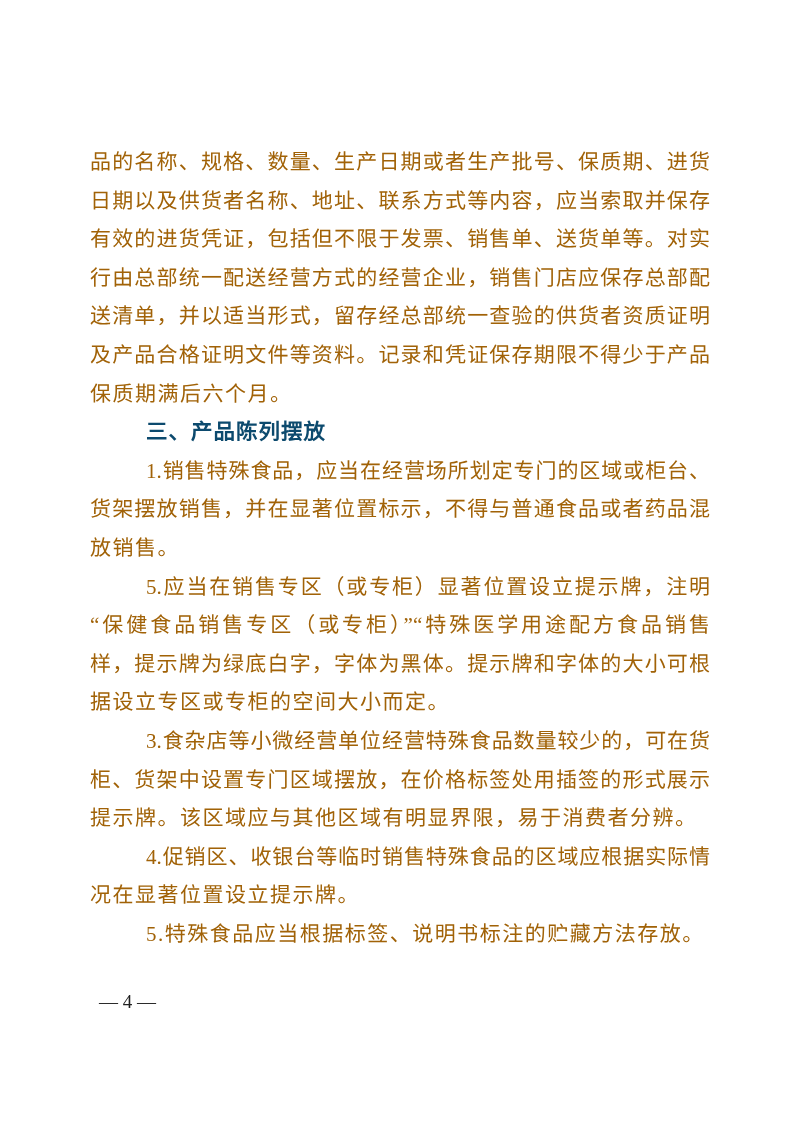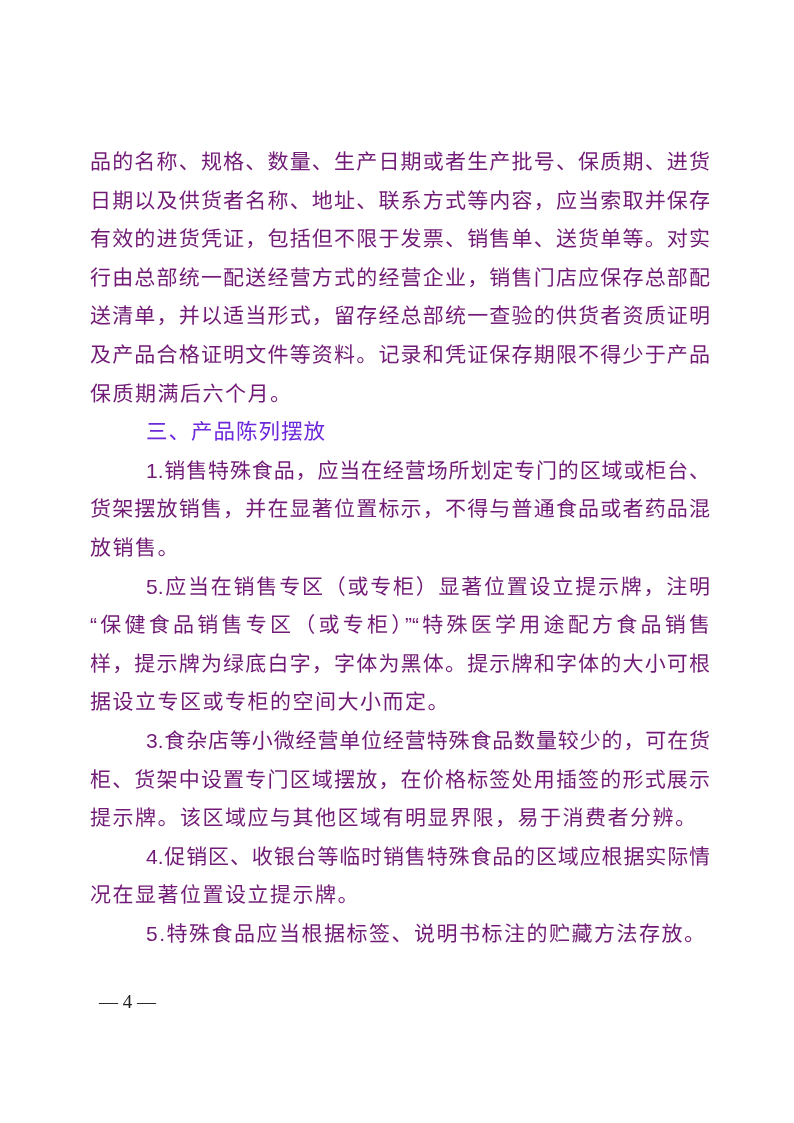--- a/index.html
+++ b/index.html
@@ -18,39 +18,39 @@
   .content {
     position: absolute;
     left: 90px;
     top: 143px;
     width: 620px;
   }
   .line {
     height: 38.6px;
     line-height: 38.6px;
     font-size: 21px;
-    color: #701a75;
+    color: #a16207;
     letter-spacing: 1.5px;
     white-space: nowrap;
-    font-family: Liberation Sans, sans-serif;
+    font-family: Liberation Serif, serif;
   }
   .line.justify {
     white-space: normal;
     text-align: justify;
     text-align-last: justify;
     text-justify: inter-character;
     letter-spacing: 0;
   }
   .line.indent {
     text-indent: 56px;
   }
   .line.heading {
     font-family: "Liberation Sans", "DejaVu Sans", sans-serif;
-    font-weight: 400;
-    color: #6d28d9;
+    font-weight: 700;
+    color: #0c4a6e;
     font-size: 21.5px;
     letter-spacing: 1px;
   }
   .footer {
     position: absolute;
     left: 99px;
     top: 991px;
     height: 22px;
     line-height: 22px;
     font-size: 19px;

